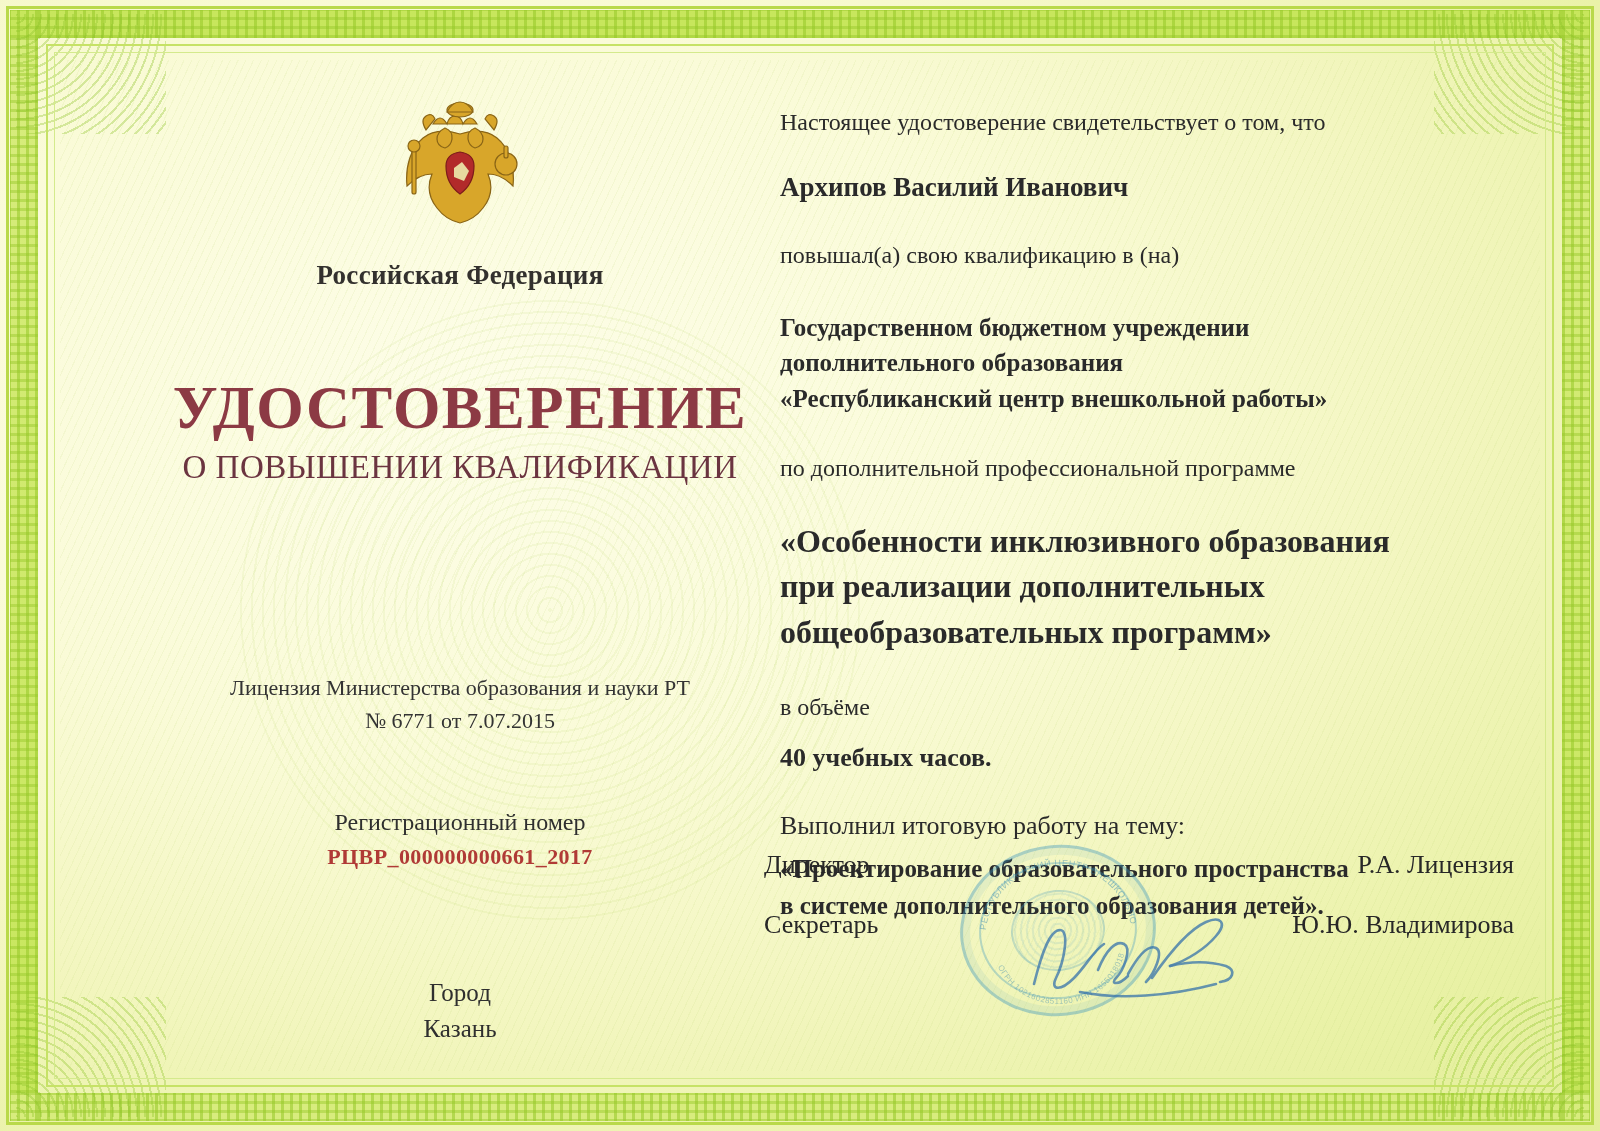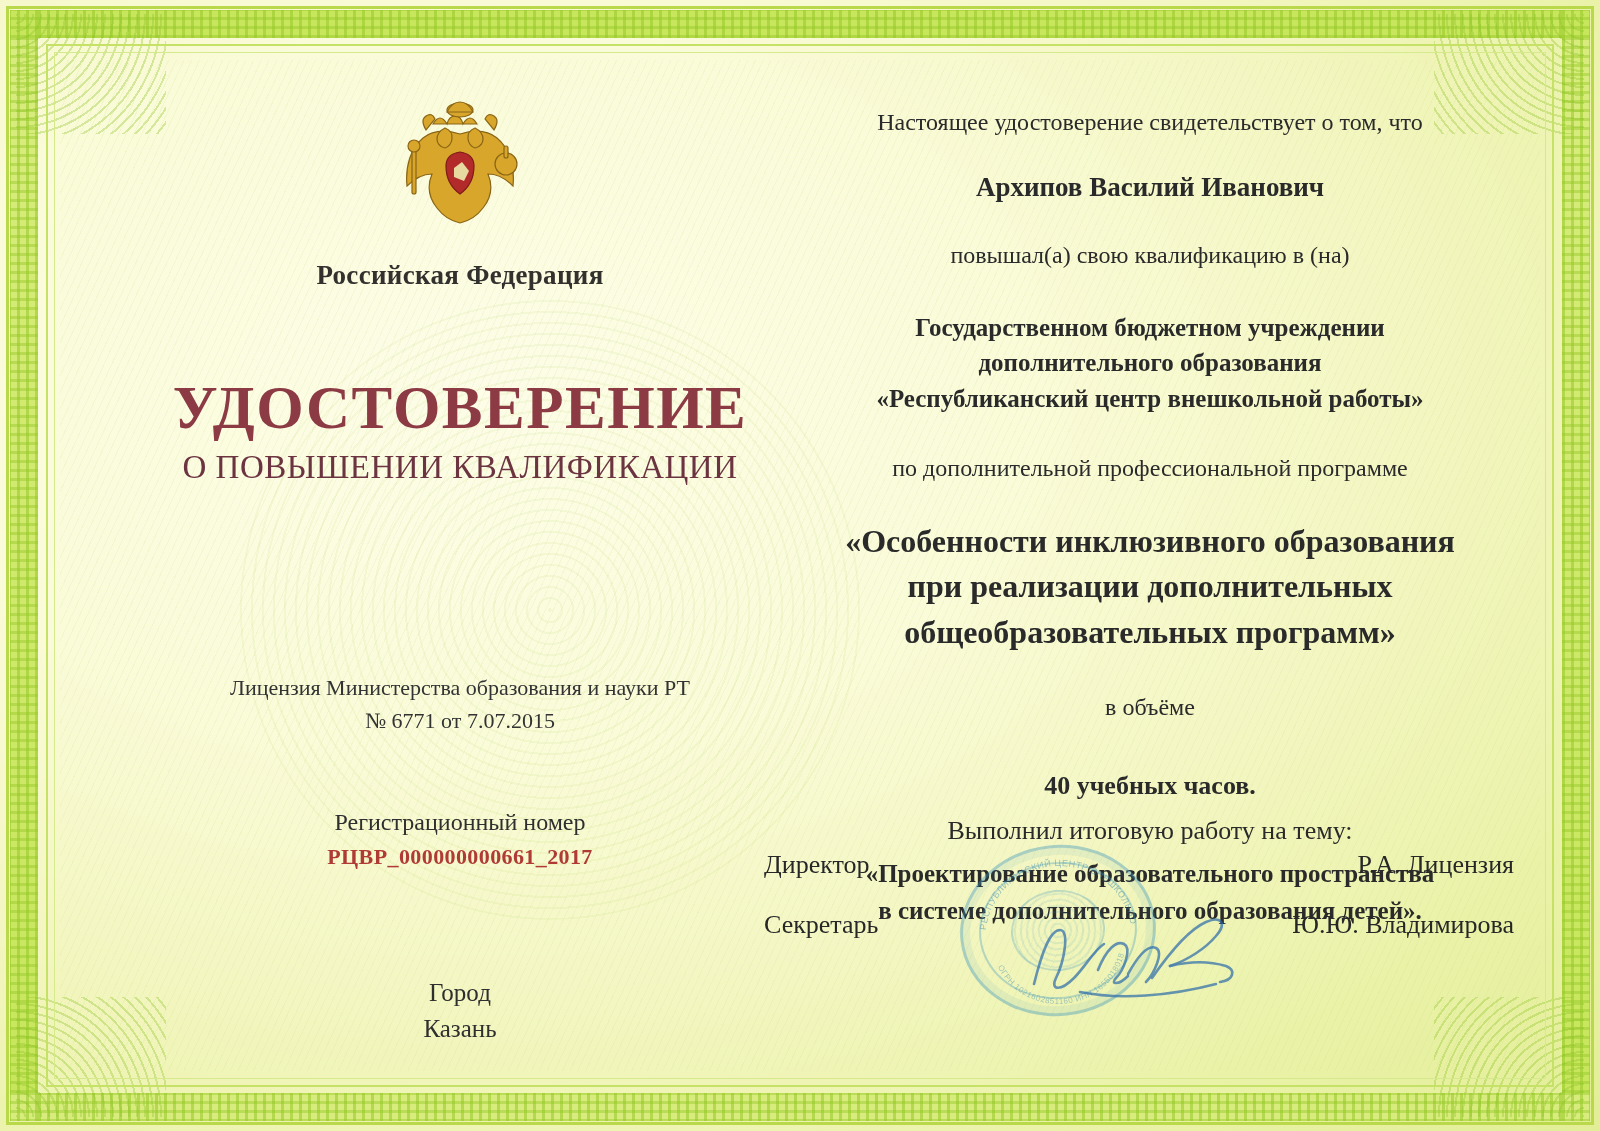--- a/index.html
+++ b/index.html
@@ -147,31 +147,30 @@
     line-height: 1.45;
     color: #2f2f2f;
   }
 
   
   .right-col {
     position: absolute;
     right: 10px;
     top: 40px;
     width: 740px;
-    text-align: center;
     color: #2a2a2a;
   }
   .r-line { font-size: 24px; line-height: 1.35; }
   .r-gap-24 { margin-top: 36px; }
   .r-name { font-size: 27px; font-weight: bold; margin-top: 34px; }
   .r-dates { font-size: 26px; font-weight: bold; margin-top: 36px; }
   .r-org { font-size: 25px; font-weight: bold; line-height: 1.42; margin-top: 38px; }
   .r-prog { font-size: 32px; font-weight: bold; line-height: 1.42; margin-top: 34px; }
-  .r-hours { font-size: 26px; font-weight: bold; margin-top: 48px; }
-  .r-final-label { font-size: 26px; margin-top: 15px; font-family: Liberation Serif, serif; }
+  .r-hours { font-size: 26px; font-weight: bold; margin-top: 20px; }
+  .r-final-label { font-size: 26px; margin-top: 38px; font-family: Liberation Serif, serif; }
   .r-final-topic { font-size: 25px; font-weight: bold; line-height: 1.45; margin-top: 10px; }
 
   
   .signatures {
     position: absolute;
     right: 10px;
     bottom: 95px;
     width: 760px;
   }
   .sig-row {

